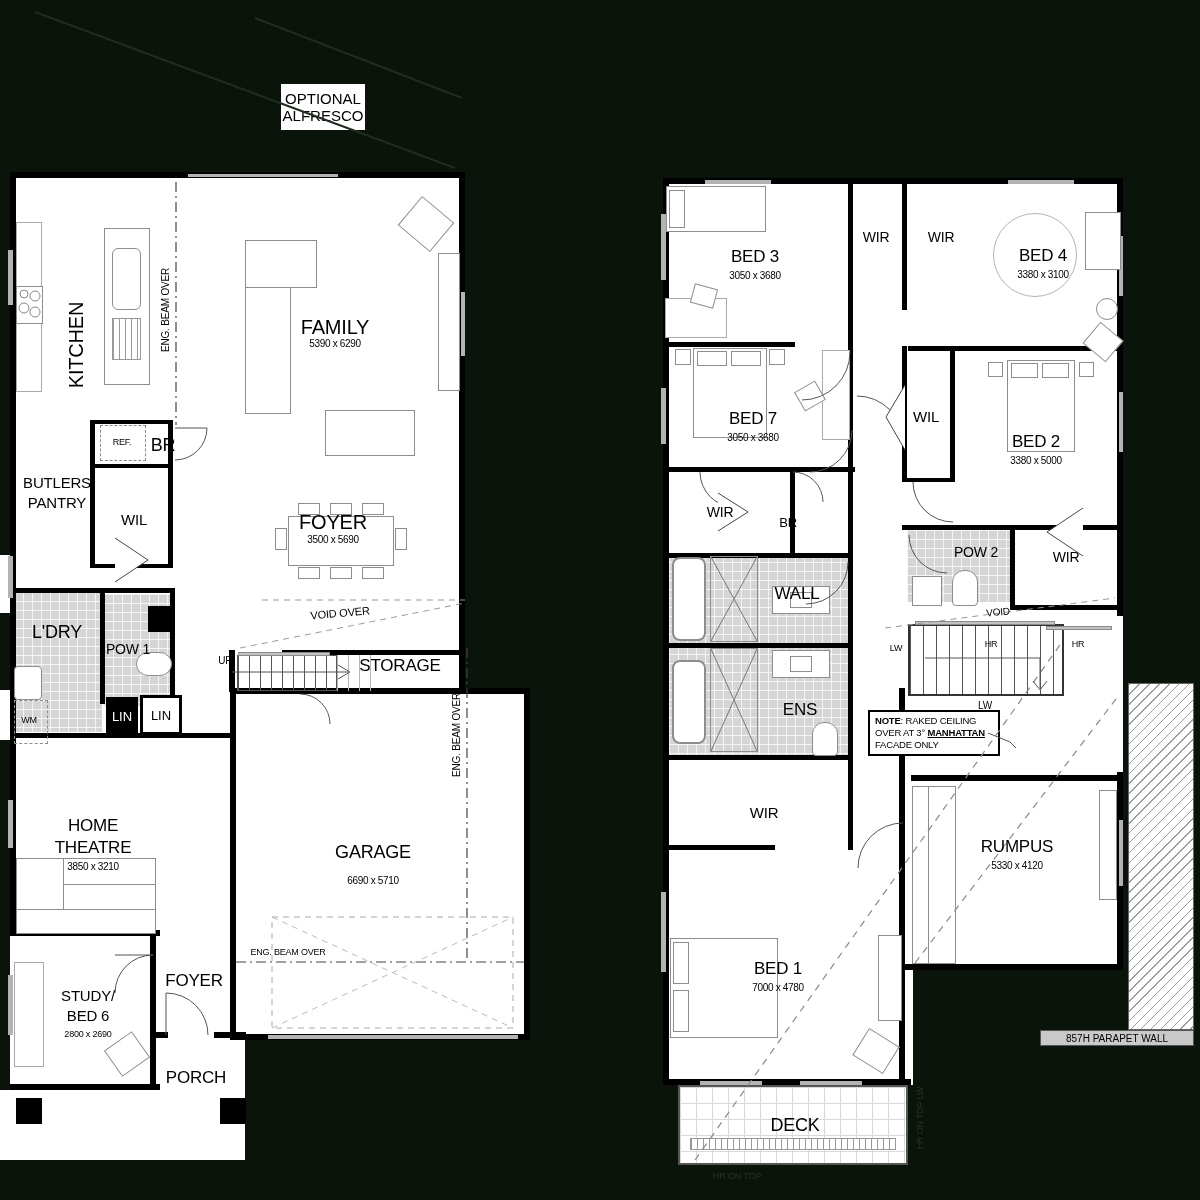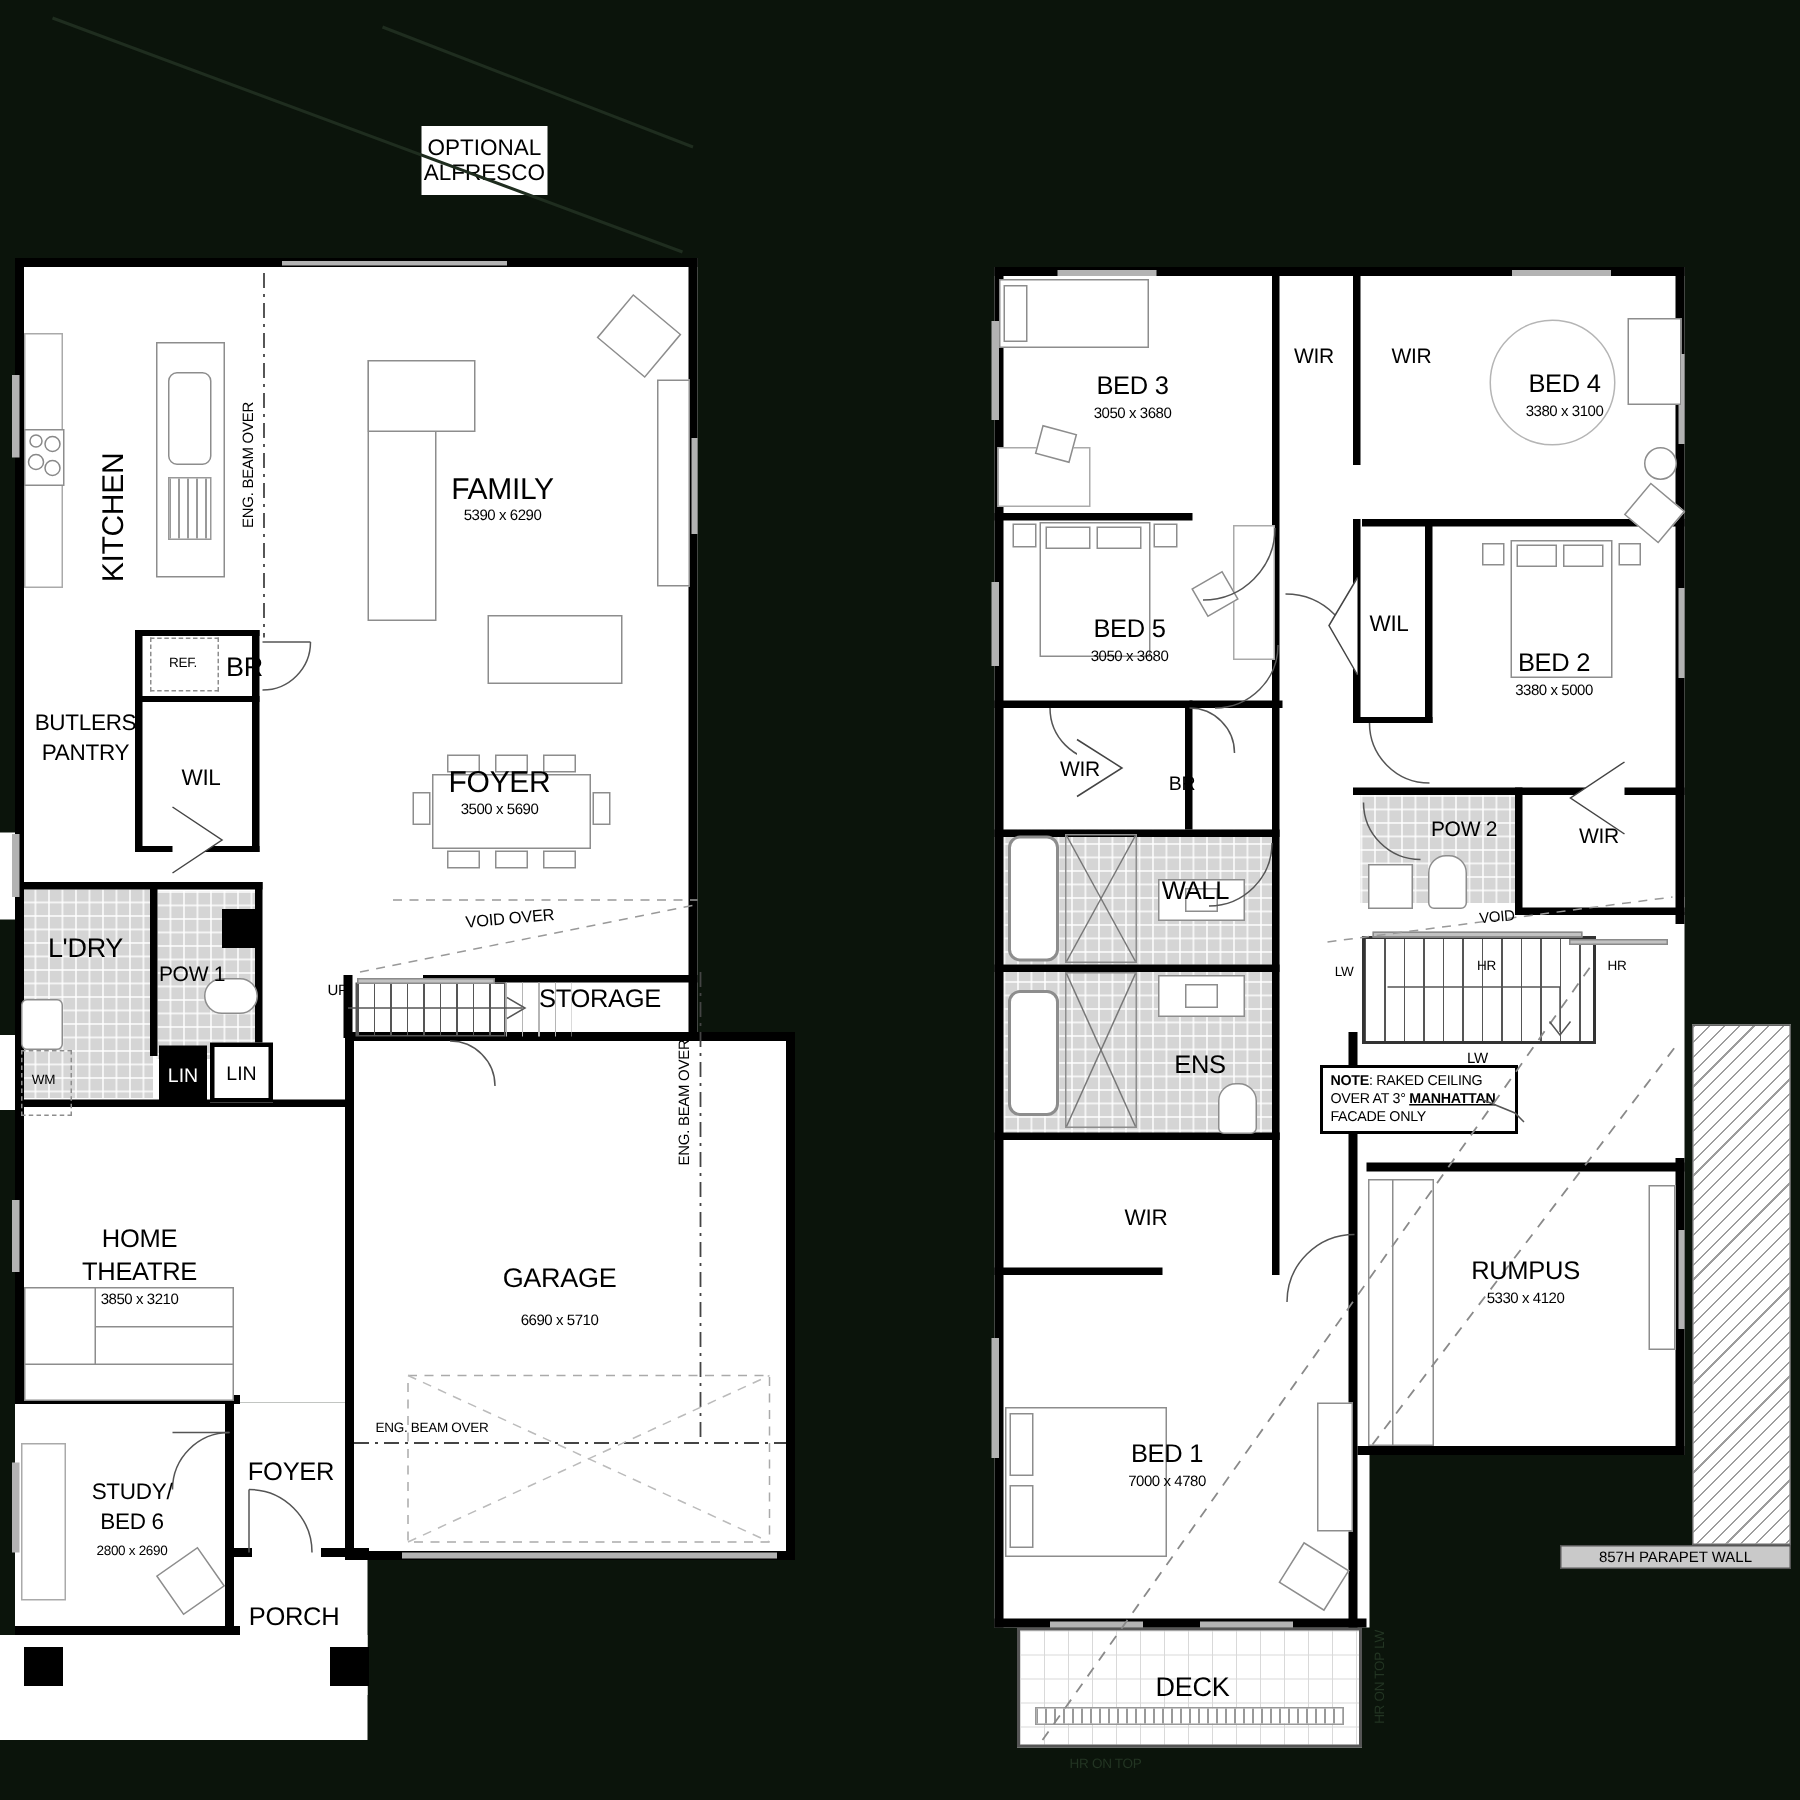--- a/index.html
+++ b/index.html
@@ -254,21 +254,21 @@
   <div class="fu" style="left:912px;top:786px;width:44px;height:178px;"></div>
   <div class="fu" style="left:928px;top:786px;width:28px;height:178px;"></div>
   <div class="fu" style="left:1099px;top:790px;width:18px;height:110px;"></div>
 
   <div class="fu" style="left:670px;top:938px;width:108px;height:100px;"></div>
   <div class="fu" style="left:673px;top:942px;width:16px;height:42px;"></div>
   <div class="fu" style="left:673px;top:990px;width:16px;height:42px;"></div>
   <div class="fu" style="left:878px;top:935px;width:24px;height:86px;"></div>
   <div class="fu" style="left:858px;top:1035px;width:36px;height:32px;transform:rotate(32deg);"></div>
 
-  <div class="notebox" style="left:868px;top:710px;width:118px;margin-left:12px;">
+  <div class="notebox" style="left:868px;top:710px;width:118px;">
     <div><b>NOTE</b><span>: RAKED CEILING</span></div>
     <div><span>OVER AT 3° </span><b style="text-decoration:underline;">MANHATTAN</b></div>
     <div><span>FACADE ONLY</span></div>
   </div>
 
   <svg class="ov" width="1200" height="1200">
 
     <line x1="35" y1="12" x2="455" y2="168" stroke="#1f2d1f" stroke-width="2"></line>
     <line x1="255" y1="18" x2="462" y2="98" stroke="#1f2d1f" stroke-width="2"></line>
 
@@ -358,21 +358,21 @@
   <div class="lbl s9" style="left:88px;top:1034px;">2800 x 2690</div>
   <div class="lbl s17" style="left:194px;top:981px;">FOYER</div>
   <div class="lbl s17" style="left:196px;top:1078px;">PORCH</div>
 
   <div class="lbl s17" style="left:755px;top:257px;">BED 3</div>
   <div class="lbl dims" style="left:755px;top:276px;">3050 x 3680</div>
   <div class="lbl s14" style="left:876px;top:238px;">WIR</div>
   <div class="lbl s14" style="left:941px;top:238px;">WIR</div>
   <div class="lbl s17" style="left:1043px;top:256px;">BED 4</div>
   <div class="lbl dims" style="left:1043px;top:275px;">3380 x 3100</div>
-  <div class="lbl s17" style="left:753px;top:419px;">BED 5</div>
+  <div class="lbl s17" style="left:753px;top:419px;">BED 7</div>
   <div class="lbl dims" style="left:753px;top:438px;">3050 x 3680</div>
   <div class="lbl s15" style="left:926px;top:417px;">WIL</div>
   <div class="lbl s17" style="left:1036px;top:442px;">BED 2</div>
   <div class="lbl dims" style="left:1036px;top:461px;">3380 x 5000</div>
   <div class="lbl s14" style="left:720px;top:513px;">WIR</div>
   <div class="lbl s13" style="left:788px;top:523px;">BR</div>
   <div class="lbl s14" style="left:976px;top:553px;">POW 2</div>
   <div class="lbl s14" style="left:1066px;top:558px;">WIR</div>
   <div class="lbl s17" style="left:797px;top:594px;">WALL</div>
   <div class="lbl s17" style="left:800px;top:710px;">ENS</div>

